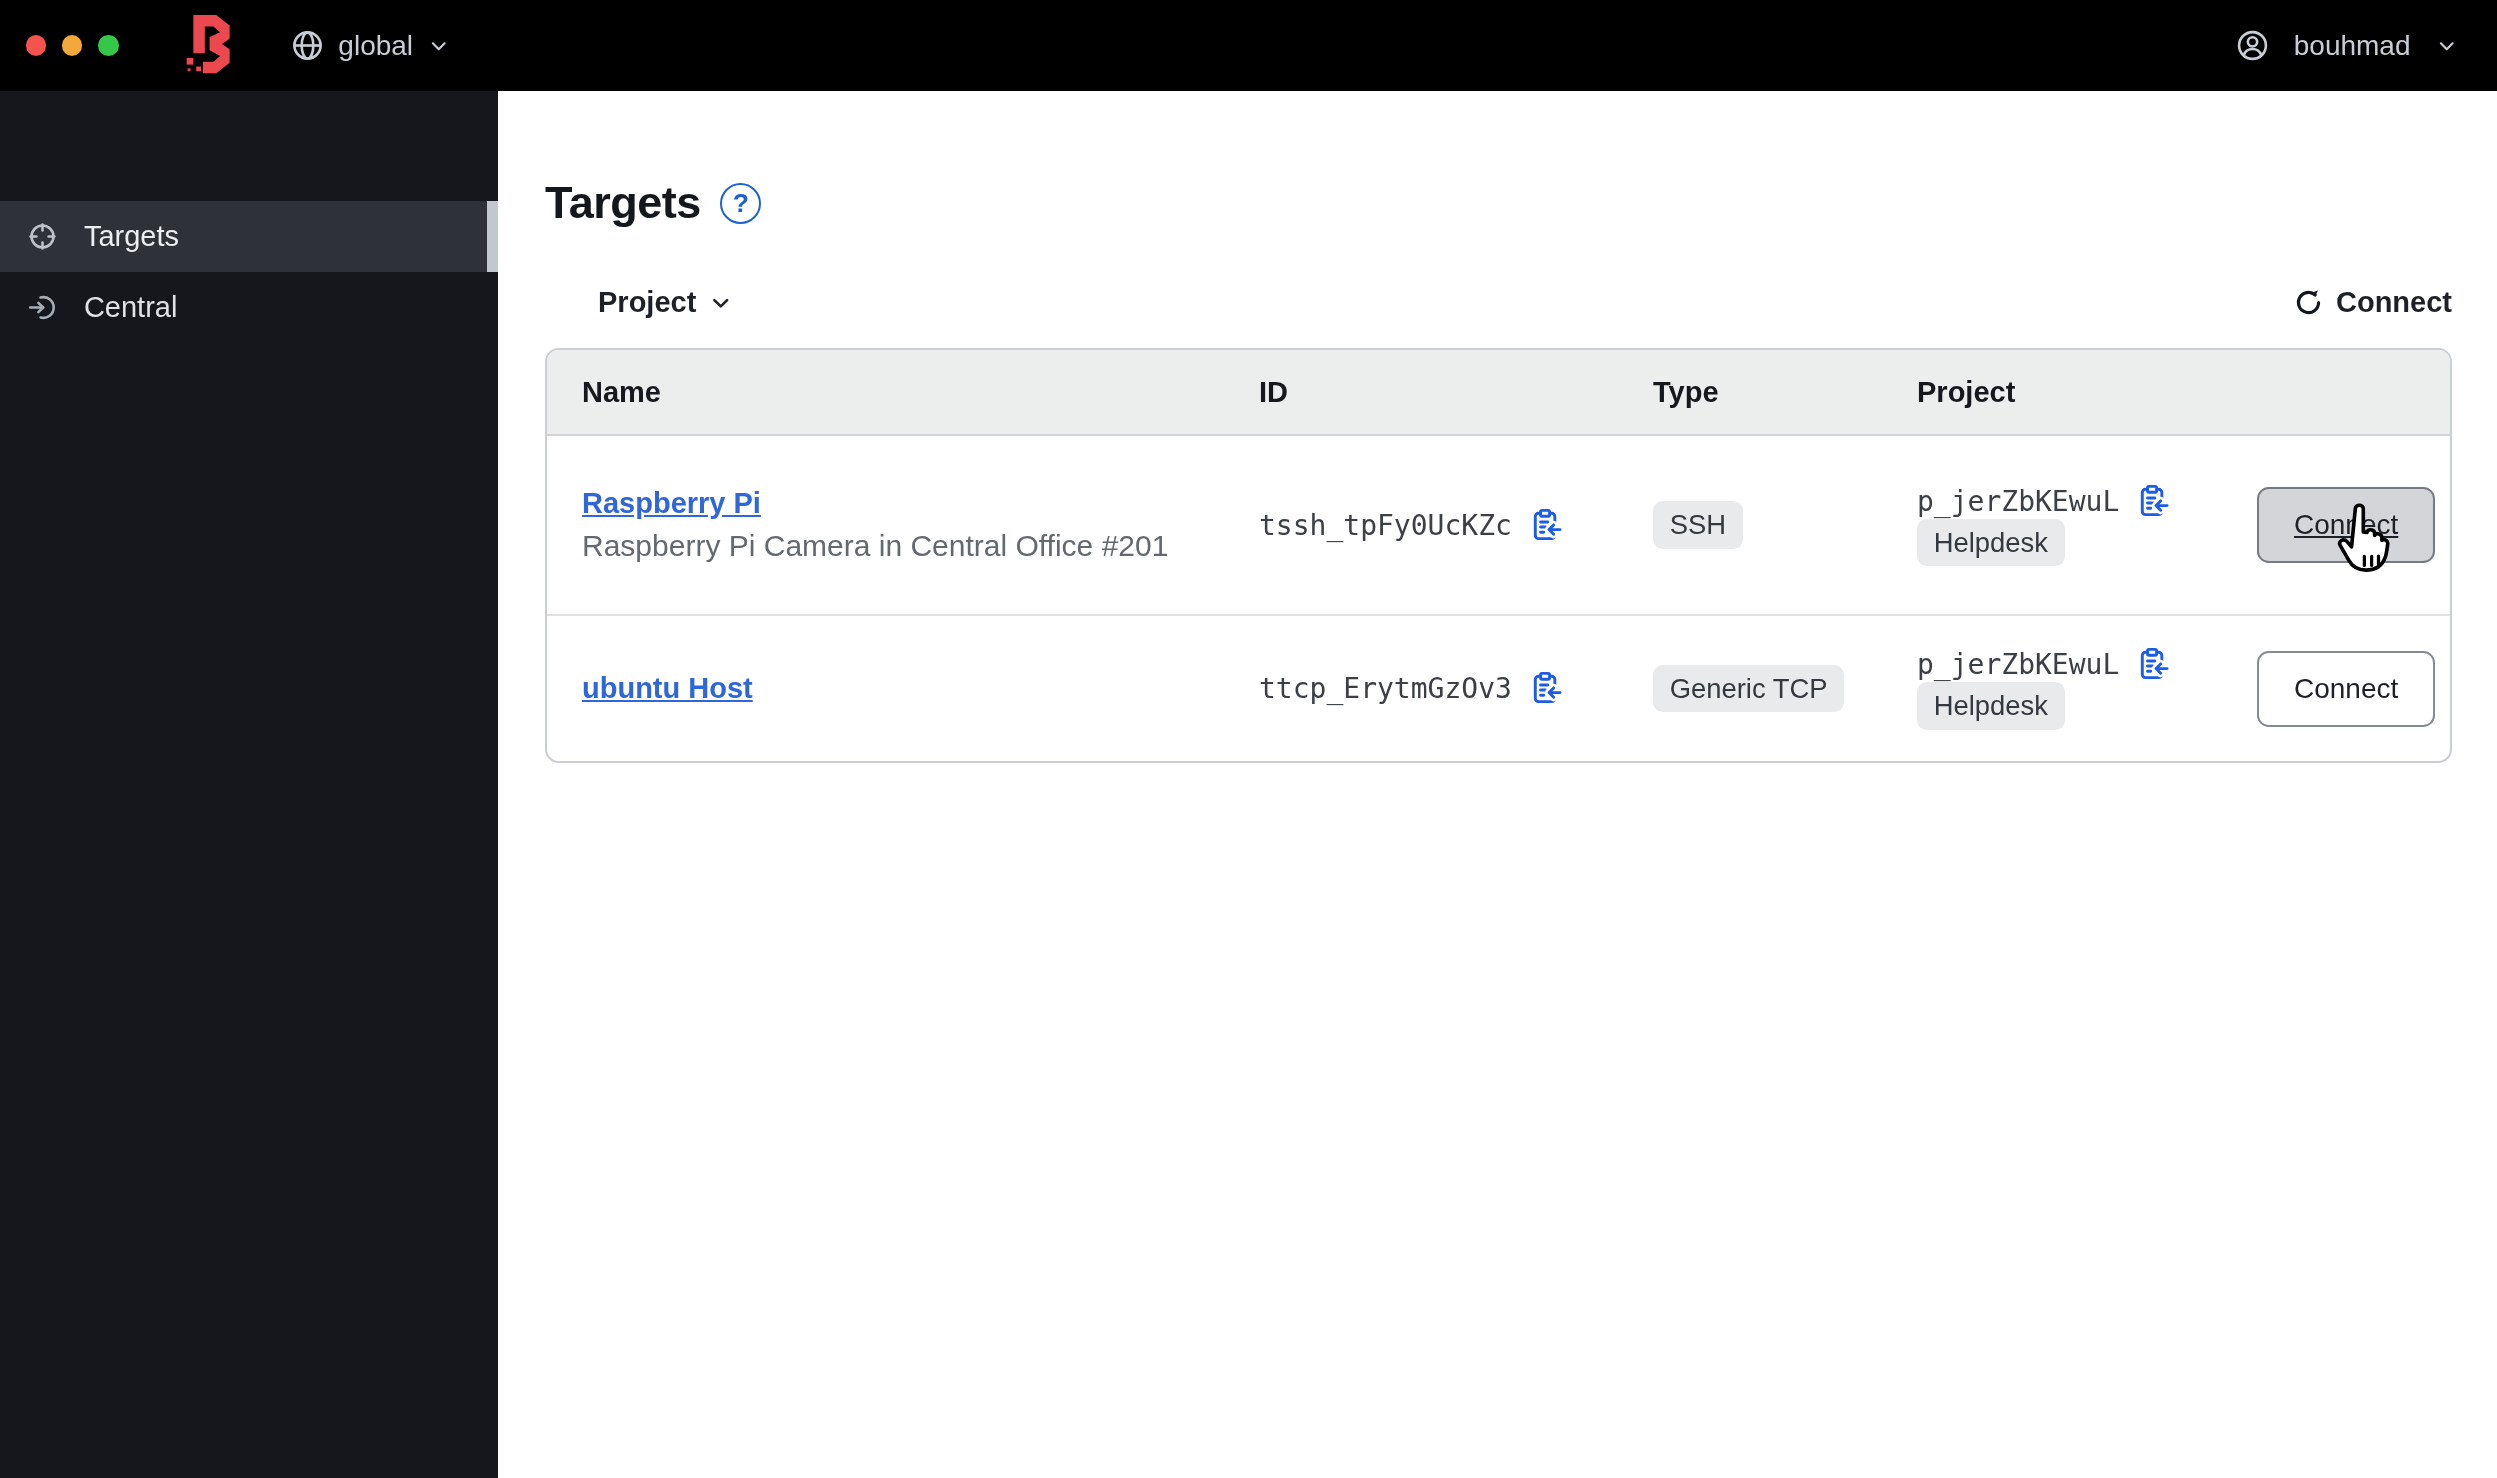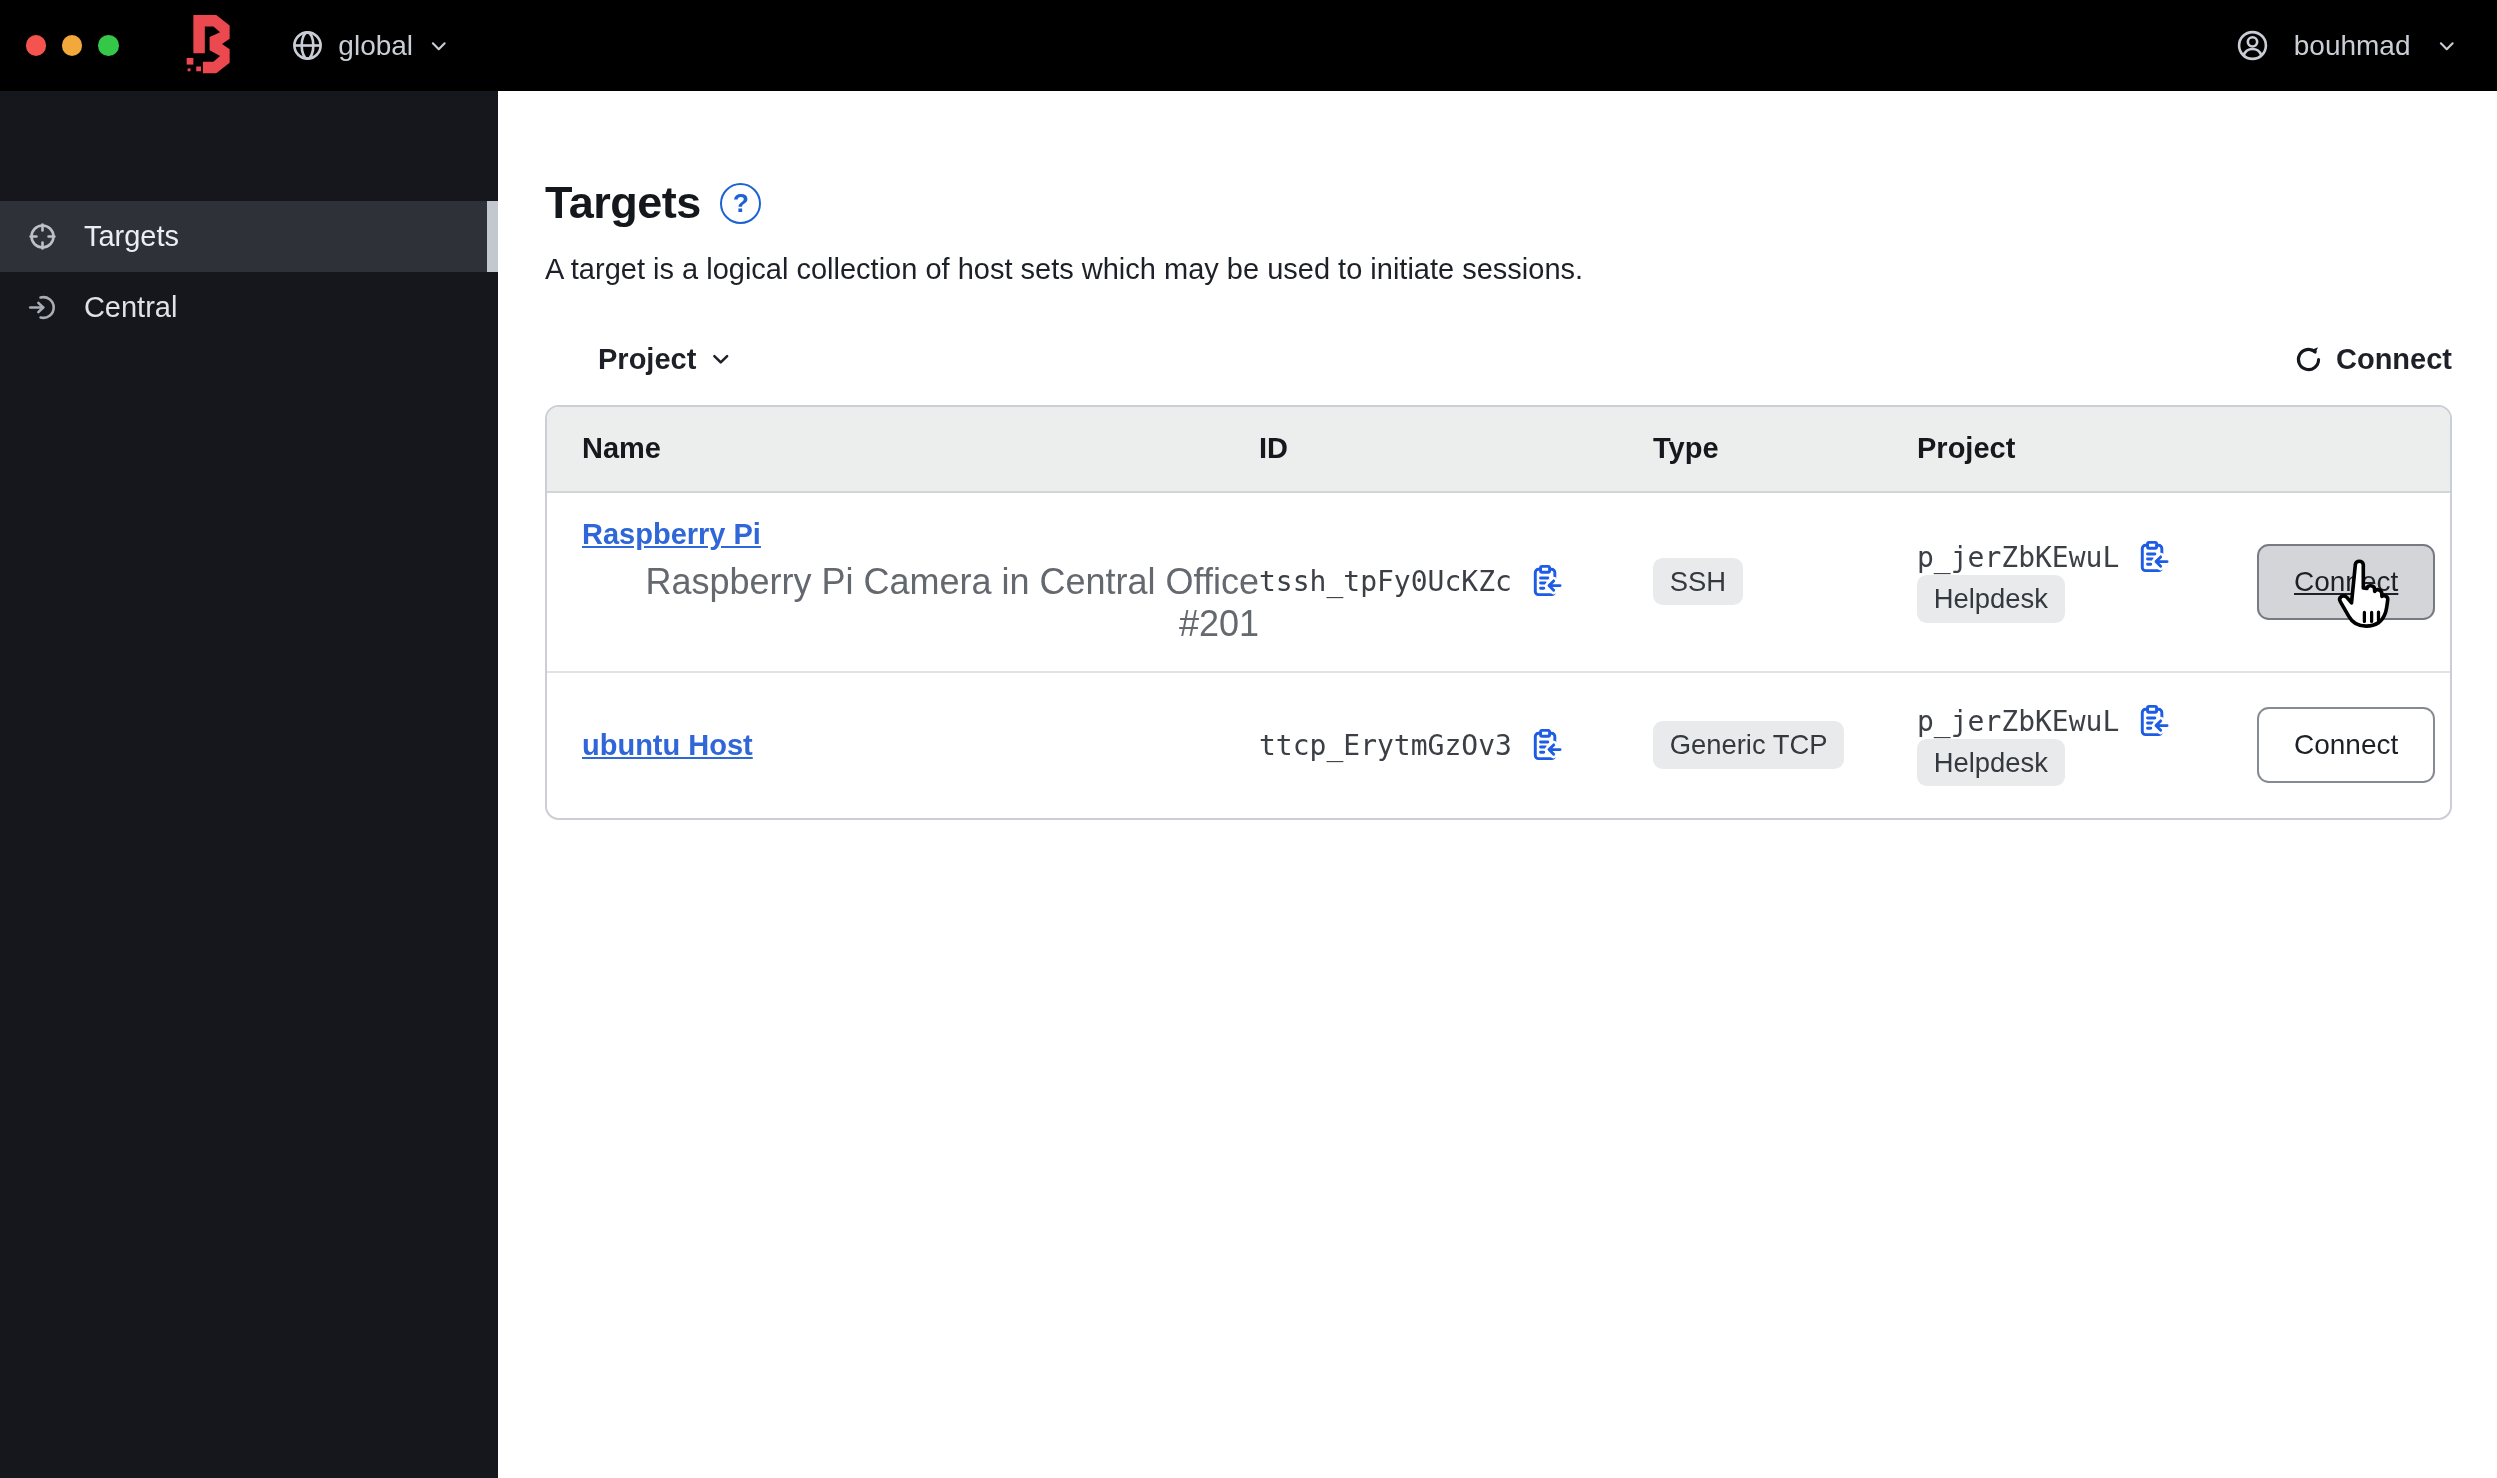--- a/index.html
+++ b/index.html
@@ -60,21 +60,21 @@
   .thead{display:grid; grid-template-columns:712px 394px 264px 340px 1fr;
          background:var(--header-bg); height:86px; align-items:center;
          border-bottom:2px solid #d2d4d8; font-size:29px; font-weight:700; color:#15181c;}
   .thead .cell:first-child{padding-left:35px;}
   .trow{display:grid; grid-template-columns:712px 394px 264px 340px 1fr; align-items:center;}
   .trow + .trow{border-top:2px solid var(--row-divider);}
   .trow.tall{min-height:178px;}
   .trow.short{min-height:147px;}
   .namecell{padding-left:35px;}
   .target-link{color:var(--link-blue); font-size:29px; font-weight:600; text-decoration:underline; cursor:pointer; display:inline-block;text-align:right;}
-  .row-desc{margin-top:9.8px; font-size:36px; color:var(--muted);text-align:right;}
+  .row-desc{margin-top:9.8px; font-size:30px; color:var(--muted);}
   .idcell, .proj-id{display:flex; align-items:center; gap:15.7px;}
   .mono{font-family:"DejaVu Sans Mono", monospace; font-size:28px; color:var(--mono-text);}
   .copy{width:35px; height:35px; color:var(--copy-blue); cursor:pointer; flex:none;}
   .badge{display:inline-block; background:var(--badge-bg); color:#34383f; font-size:27.4px;
          padding:7.8px 16.7px; border-radius:9.8px;}
   .projcell .badge{margin-top:0;}
   .actioncell{display:flex; justify-content:flex-start;}
   .connect-btn{position:relative; font-size:28px; color:#1d2127; background:#fff;
          border:2px solid var(--button-border); border-radius:11.8px; height:76px; padding:0 35px;
          font-family:"Liberation Sans", sans-serif; cursor:pointer;}
@@ -151,21 +151,20 @@
     </div>
   </div>
 
   <div class="main">
 
     <div class="title-row">
       <h1>Targets</h1>
       <div class="help">?</div>
     </div>
 
-    <div class="subtitle">A target is a logical collection of host sets which may be used to initiate sessions.</div>
 
     <div class="controls">
       <div class="filter">
         <span>Project</span>
         <svg class="chev-dark" viewBox="0 0 24 24" fill="none" stroke-width="2.4" stroke-linecap="round" stroke-linejoin="round">
           <path d="M6 9.5 l6 6 6-6"></path>
         </svg>
       </div>
       <div class="refresh">
         <svg viewBox="0 0 24 24" fill="none" stroke-width="2.4" stroke-linecap="round">

